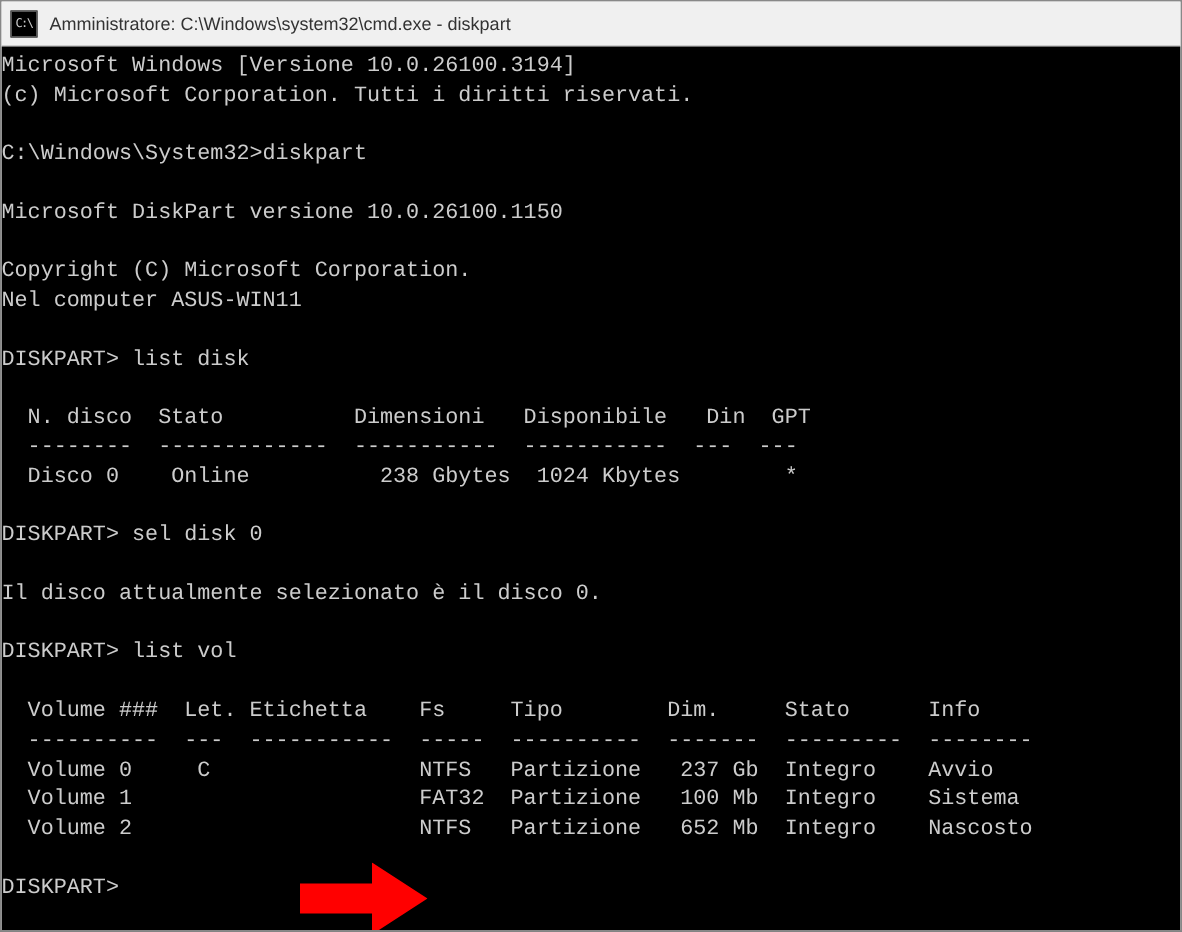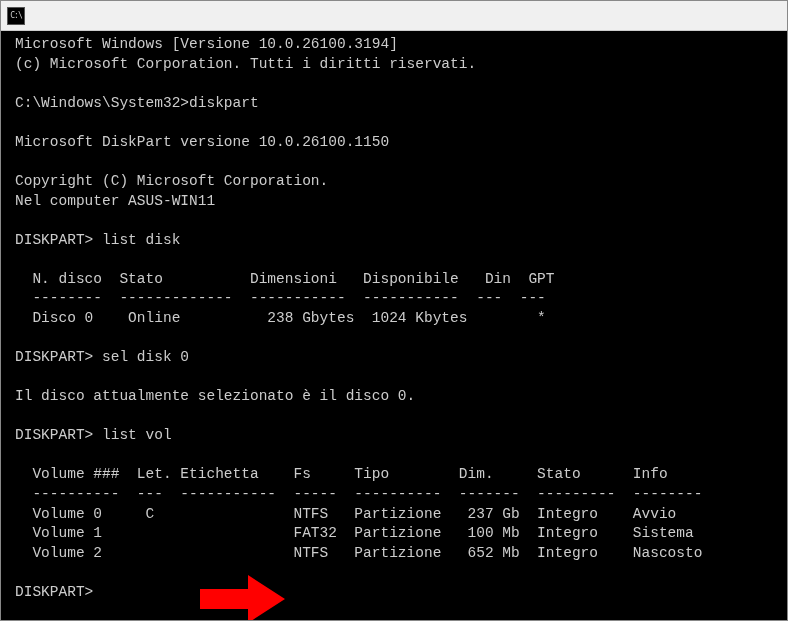--- a/index.html
+++ b/index.html
@@ -34,40 +34,41 @@
     justify-content: center;
     color: #ccc;
     font-size: 8px;
     font-family: Consolas, monospace;
     letter-spacing: -1px;
   }
   .terminal {
     background: #000;
     color: #cccccc;
     height: calc(100% - 30px);
-    padding: 4px 0 0 14px;
+    padding: 4px 0 0 0;
     white-space: pre;
     line-height: 1.35;
     font-size: 14.5px;
     position: relative;
     overflow: hidden;
   }
   .arrow {
     position: absolute;
     left: 199px;
     top: 505px;
     pointer-events: none;
   }
   .arrow svg { display: block; }
 </style>
 </head>
 <body>
 
 <div class="titlebar">
   <div class="titlebar-icon">C:\</div>
+  <span>Amministratore: C:\Windows\system32\cmd.exe - diskpart</span>
 </div>
 
 <div class="terminal"><span>Microsoft Windows [Versione 10.0.26100.3194]</span>
 <span>(c) Microsoft Corporation. Tutti i diritti riservati.</span>
 <span></span>
 <span>C:\Windows\System32&gt;diskpart</span>
 <span></span>
 <span>Microsoft DiskPart versione 10.0.26100.1150</span>
 <span></span>
 <span>Copyright (C) Microsoft Corporation.</span>

